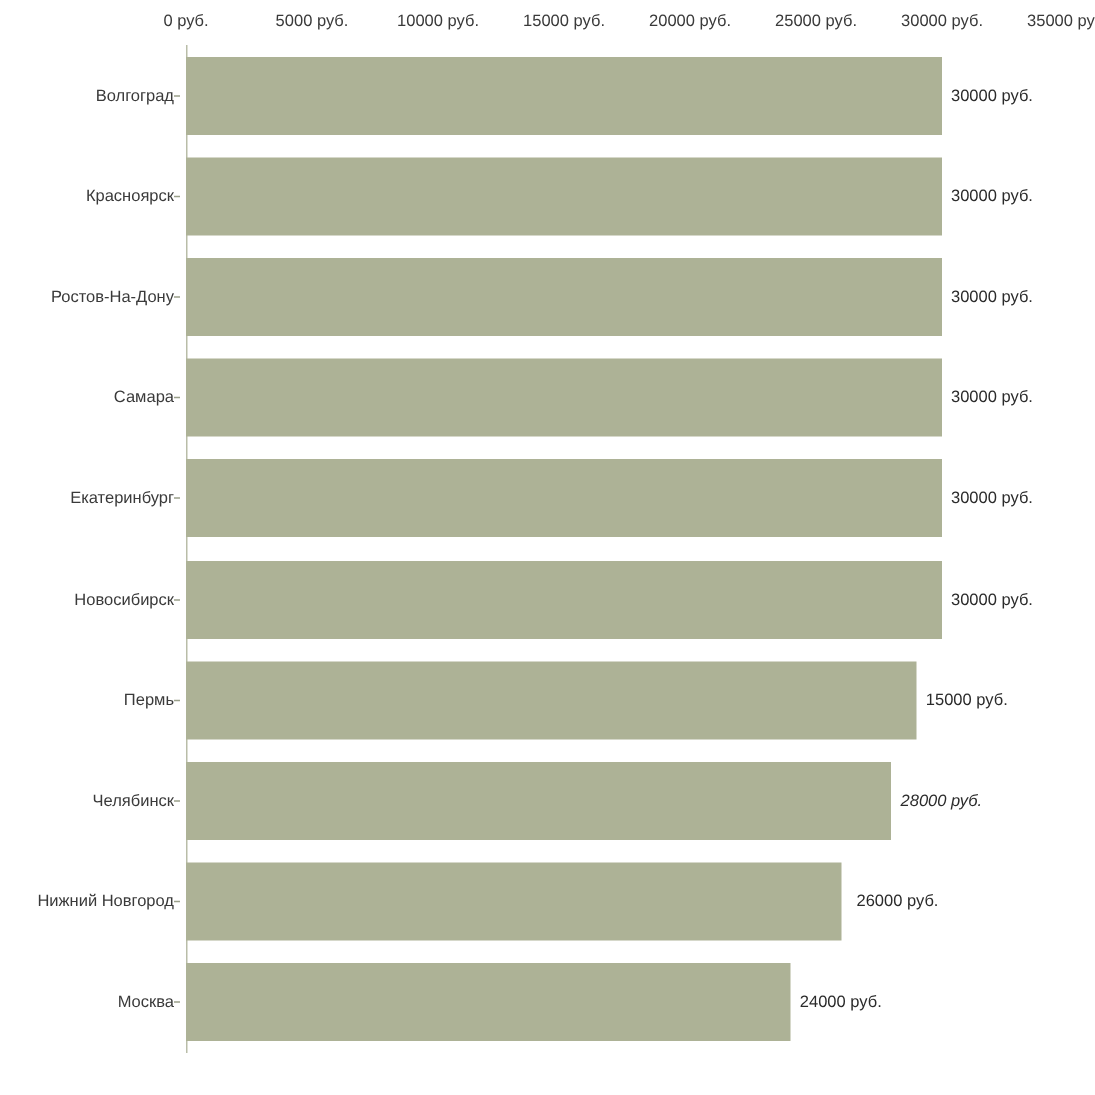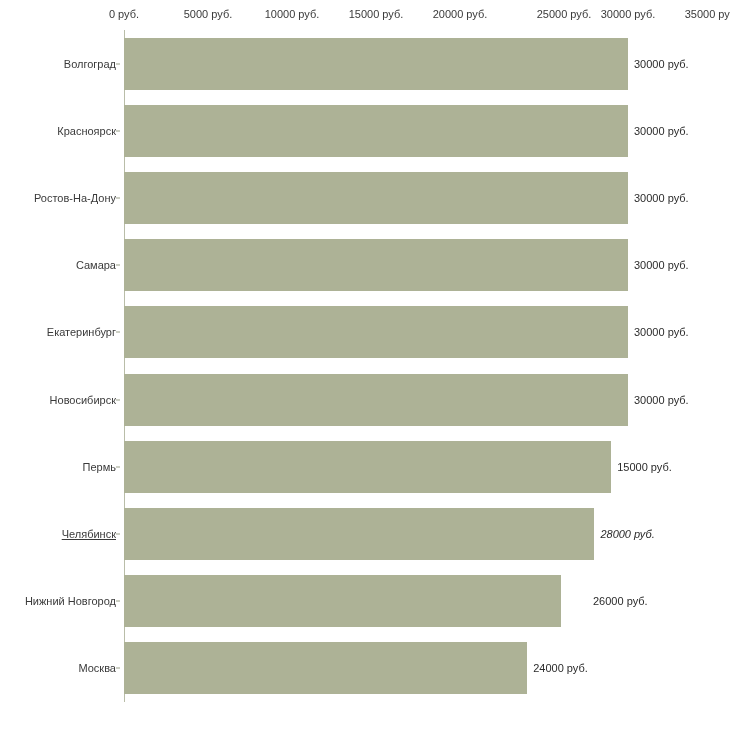--- a/index.html
+++ b/index.html
@@ -90,21 +90,21 @@
 <body>
 
 <div id="chart">
 
   <div class="axis-top">
       <div class="xtick" style="left: 0px;">0 руб.</div>
       <div class="xtick" style="left: 84px;">5000 руб.</div>
       <div class="xtick" style="left: 168px;">10000 руб.</div>
       <div class="xtick" style="left: 252px;">15000 руб.</div>
       <div class="xtick" style="left: 336px; text-align: center;">20000 руб.</div>
-      <div class="xtick" style="left: 440px;">25000 руб.</div>
+      <div class="xtick" style="left: 420px;">25000 руб.</div>
       <div class="xtick" style="left: 504px;">30000 руб.</div>
       <div class="xtick" style="left: 588px;">35000 руб.</div>
     </div>
 
   <div class="yaxis-line"></div>
 
   <div class="ylabels">
       <div class="ytick" style="top: 33.6px;">Волгоград</div>
       <div class="tickmark" style="top: 33.6px;"></div>
       <div class="ytick" style="top: 100.8px; text-align: center;">Красноярск</div>
@@ -112,21 +112,21 @@
       <div class="ytick" style="top: 168px;">Ростов-На-Дону</div>
       <div class="tickmark" style="top: 168px;"></div>
       <div class="ytick" style="top: 235.2px;">Самара</div>
       <div class="tickmark" style="top: 235.2px;"></div>
       <div class="ytick" style="top: 302.4px;">Екатеринбург</div>
       <div class="tickmark" style="top: 302.4px;"></div>
       <div class="ytick" style="top: 369.6px;">Новосибирск</div>
       <div class="tickmark" style="top: 369.6px;"></div>
       <div class="ytick" style="top: 436.8px;">Пермь</div>
       <div class="tickmark" style="top: 436.8px;"></div>
-      <div class="ytick" style="top: 504px; text-decoration: underline;">Челябинск</div>
+      <div class="ytick" style="top: 504px;">Челябинск</div>
       <div class="tickmark" style="top: 504px;"></div>
       <div class="ytick" style="top: 571.2px;">Нижний Новгород</div>
       <div class="tickmark" style="top: 571.2px;"></div>
       <div class="ytick" style="top: 638.4px;">Москва</div>
       <div class="tickmark" style="top: 638.4px;"></div>
     </div>
 
   <div class="plot">
       <div class="bar" style="left: 0px; top: 7.6px; width: 504px; height: 52px; background: rgb(173, 178, 150);"></div>
       <div class="bar-value" style="left: 510px; top: 33.6px;">30000 руб.</div>
@@ -138,18 +138,18 @@
       <div class="bar-value" style="left: 510px; top: 235.2px;">30000 руб.</div>
       <div class="bar" style="left: 0px; top: 276.4px; width: 504px; height: 52px; background: rgb(173, 178, 150);"></div>
       <div class="bar-value" style="left: 510px; top: 302.4px;">30000 руб.</div>
       <div class="bar" style="left: 0px; top: 343.6px; width: 504px; height: 52px; background: rgb(173, 178, 150);"></div>
       <div class="bar-value" style="left: 510px; top: 369.6px;">30000 руб.</div>
       <div class="bar" style="left: 0px; top: 410.8px; width: 487.2px; height: 52px; background: rgb(173, 178, 150);"></div>
       <div class="bar-value" style="left: 493.2px; top: 436.8px;">15000 руб.</div>
       <div class="bar" style="left: 0px; top: 478px; width: 470.4px; height: 52px; background: rgb(173, 178, 150);"></div>
       <div class="bar-value" style="left: 476.4px; top: 504px; font-style: italic;">28000 руб.</div>
       <div class="bar" style="left: 0px; top: 545.2px; width: 436.8px; height: 52px; background: rgb(173, 178, 150);"></div>
-      <div class="bar-value" style="left: 469px; top: 571.2px;">26000 руб.</div>
+      <div class="bar-value" style="left: 447px; top: 571.2px;">26000 руб.</div>
       <div class="bar" style="left: 0px; top: 612.4px; width: 403.2px; height: 52px; background: rgb(173, 178, 150);"></div>
       <div class="bar-value" style="left: 409.2px; top: 638.4px;">24000 руб.</div>
     </div>
 
 </div>
 
 </body></html>

